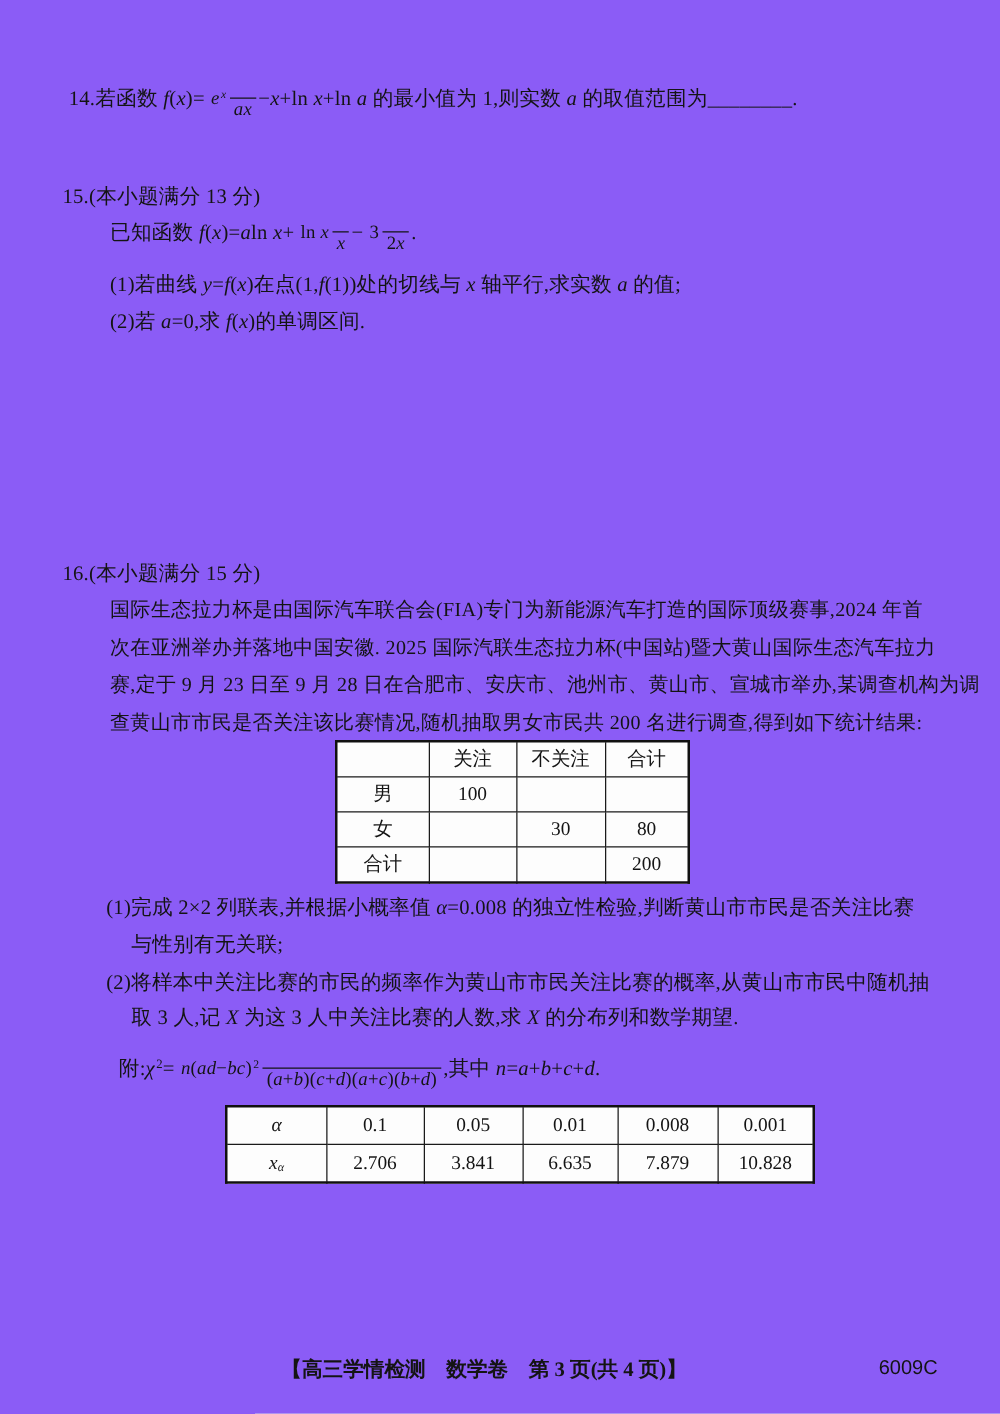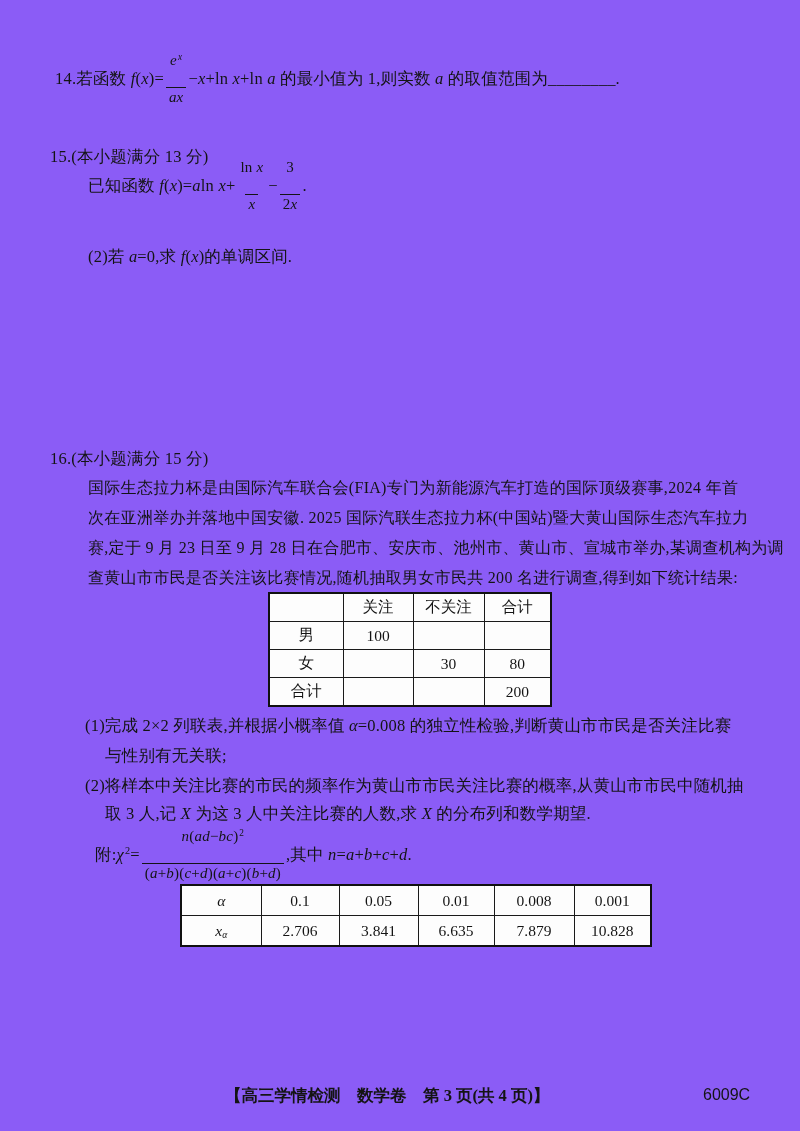--- a/index.html
+++ b/index.html
@@ -3,21 +3,21 @@
 <meta charset="utf-8">
 <style>
   html,body{margin:0;padding:0;background:#e8e8e8;}
   .page{position:relative;width:800px;height:1131px;background:#8b5cf6;
         font-family:"Liberation Serif","DejaVu Serif",serif;color:#141414;overflow:hidden;}
   .abs{position:absolute;white-space:nowrap;}
   .t{font-size:16.5px;letter-spacing:0.2px;}
   .para{font-size:16px;letter-spacing:0.3px;}
   .b{font-weight:bold;}
   .mline{display:flex;align-items:center;}
-  .frac{display:inline-flex;flex-direction:column;align-items:center;
+  .frac{display:inline-flex;flex-direction:row;align-items:center;
         vertical-align:middle;margin:0 2px;font-size:15px;line-height:1.25;text-align:center;}
   .frac .den{border-top:1.4px solid #141414;padding:0 3px;margin-top:17px;}
   .frac .num{padding:0 3px;}
   .it{font-style:italic;}
   .sup{font-size:0.62em;position:relative;top:-0.55em;margin-left:1px;}
   .sub{font-size:0.62em;position:relative;top:0.28em;}
   table.grid{border-collapse:collapse;table-layout:fixed;background:#fdfdfd;}
   table.grid td{border:1.4px solid #1a1a1a;text-align:center;vertical-align:middle;
         font-size:15.5px;padding:0;overflow:hidden;}
   table.t1{border:2px solid #111;}
@@ -49,20 +49,21 @@
       <span class="den"><span class="it">x</span></span>
     </span>
     <span><span>−</span></span>
     <span class="frac">
       <span class="num"><span>3</span></span>
       <span class="den"><span>2</span><span class="it">x</span></span>
     </span>
     <span><span>.</span></span>
   </div>
 
+  <div class="abs t" style="left:88px;top:217px;"><span>(1)若曲线 </span><span class="it">y</span><span>=</span><span class="it">f</span><span>(</span><span class="it">x</span><span>)在点(1,</span><span class="it">f</span><span>(1))处的切线与 </span><span class="it">x</span><span> 轴平行,求实数 </span><span class="it">a</span><span> 的值;</span></div>
   <div class="abs t" style="left:88px;top:246px;"><span>(2)若 </span><span class="it">a</span><span>=0,求 </span><span class="it">f</span><span>(</span><span class="it">x</span><span>)的单调区间.</span></div>
 
   <div class="abs t" style="left:50px;top:448px;">16.(本小题满分 15 分)</div>
 
   <div class="abs para" style="left:88px;top:478px;">国际生态拉力杯是由国际汽车联合会(FIA)专门为新能源汽车打造的国际顶级赛事,2024 年首</div>
   <div class="abs para" style="left:88px;top:508px;">次在亚洲举办并落地中国安徽. 2025 国际汽联生态拉力杯(中国站)暨大黄山国际生态汽车拉力</div>
   <div class="abs para" style="left:88px;top:538px;text-align:center;">赛,定于 9 月 23 日至 9 月 28 日在合肥市、安庆市、池州市、黄山市、宣城市举办,某调查机构为调</div>
   <div class="abs para" style="left:88px;top:568px;">查黄山市市民是否关注该比赛情况,随机抽取男女市民共 200 名进行调查,得到如下统计结果:</div>
 
   <div class="abs" style="left:268px;top:592px;">

